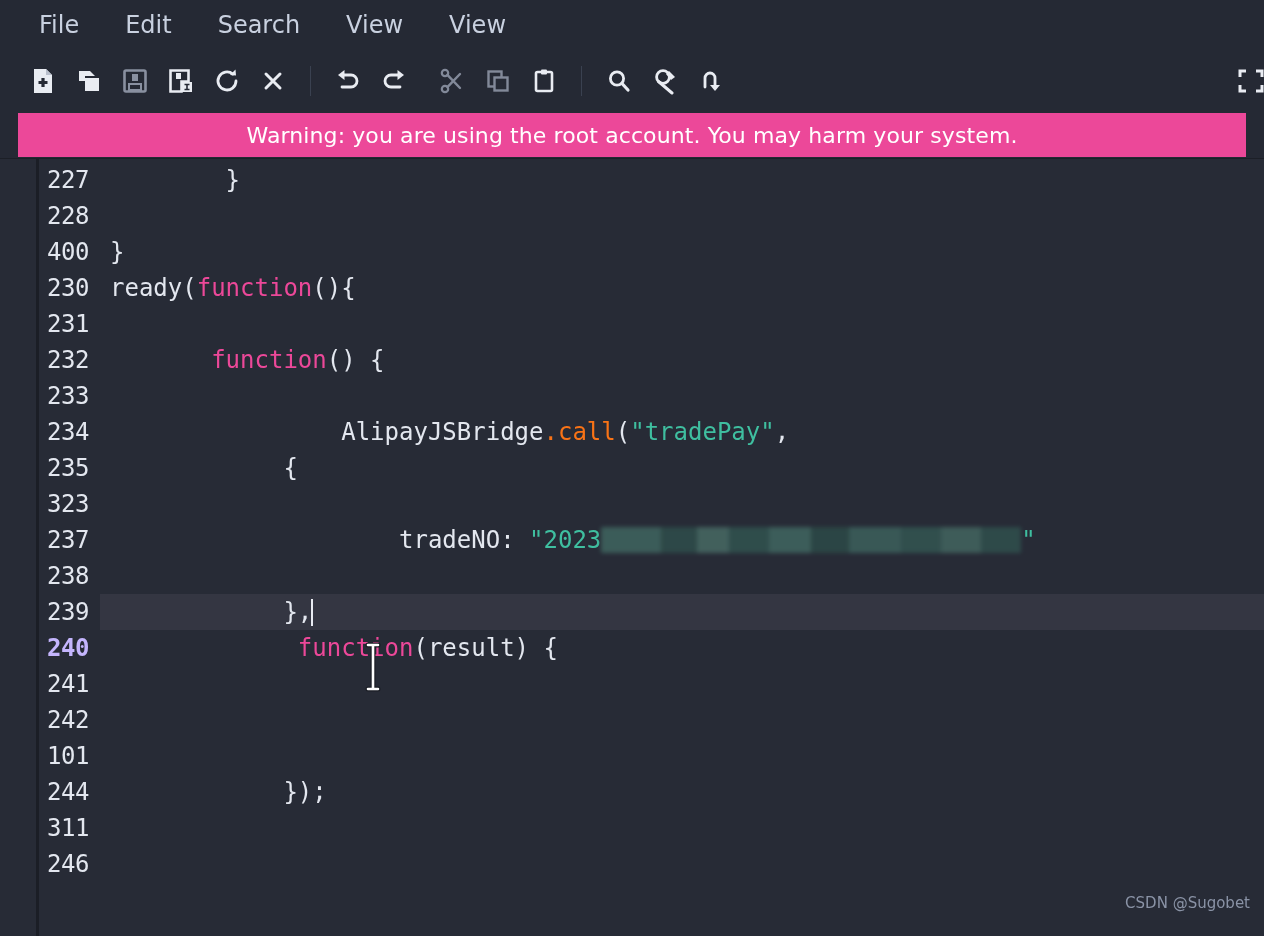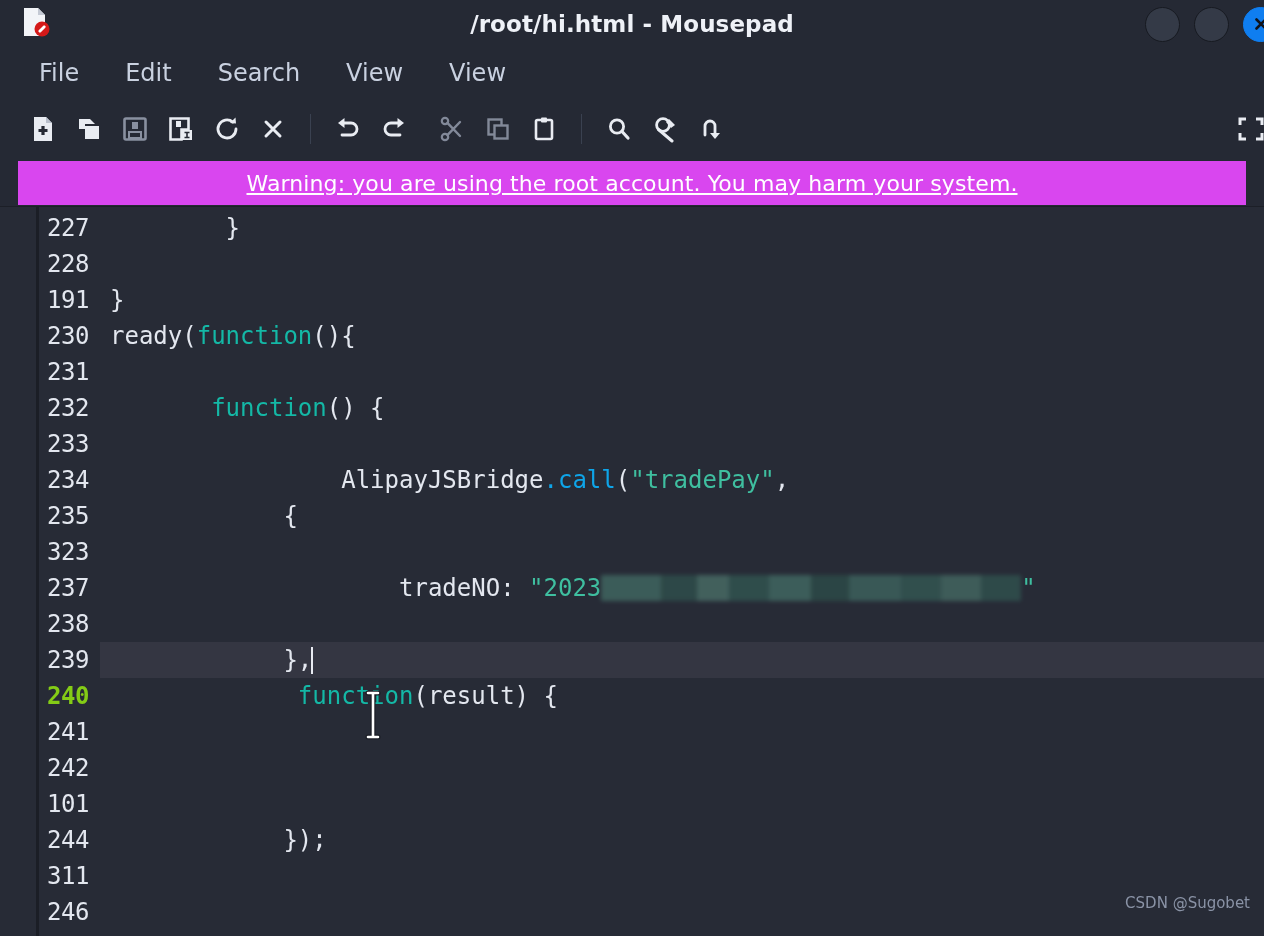--- a/index.html
+++ b/index.html
@@ -143,29 +143,28 @@
     height: 46px;
     background: #252934;
     padding: 0 18px;
     box-sizing: border-box;
     display: flex;
     align-items: center;
   }
   .warning {
     width: 100%;
     height: 44px;
-    background: #d946ef;
+    background: #ec4899;
     color: #ffffff;
     display: flex;
     align-items: center;
     justify-content: center;
     font-size: 22px;
     letter-spacing: 0.1px;
     box-sizing: border-box;
-    text-decoration: underline;
   }
 
   
   .editor {
     flex: 1 1 auto;
     position: relative;
     background: #272b36;
     border-top: 1px solid #1c1f27;
     overflow: hidden;
     display: flex;
@@ -192,44 +191,44 @@
     height: 36px;
     line-height: 36px;
     text-align: left;
     padding-left: 11px;
     box-sizing: border-box;
     font-family: "DejaVu Sans Mono", monospace;
     font-size: 24px;
     color: #e3e7ef;
     letter-spacing: -0.5px;
   }
-  .ln.active { color: #84cc16; font-weight: 700; }
+  .ln.active { color: #c4b5fd; font-weight: 700; }
 
   .codearea {
     flex: 1 1 auto;
     position: relative;
     padding-top: 3px;
     overflow: hidden;
   }
   .cl {
     height: 36px;
     line-height: 36px;
     font-family: "DejaVu Sans Mono", monospace;
     font-size: 24px;
     color: #e3e7ef;
     white-space: pre;
     padding-left: 10px;
     box-sizing: border-box;
     letter-spacing: 0px;
     position: relative;
   }
   .cl.highlight { background: #343642; }
-  .tok-kw    { color: #14b8a6; }
+  .tok-kw    { color: #ec4899; }
   .tok-str   { color: #3fbfa0; }
-  .tok-fn    { color: #0ea5e9; }
+  .tok-fn    { color: #f97316; }
   .tok-plain { color: #e3e7ef; }
 
   .caret {
     display: inline-block;
     width: 2px;
     height: 27px;
     background: #e8ebf2;
     vertical-align: -6px;
     margin-left: -1px;
   }
@@ -275,40 +274,20 @@
     color: #8a93a6;
     font-family: "DejaVu Sans", sans-serif;
     z-index: 30;
   }
 </style>
 </head>
 <body>
 
 <div id="app">
 
-  <div class="titlebar">
-    <div class="title-icon">
-      <svg width="36" height="36" viewBox="0 0 36 36">
-        <path d="M8 4 h14 l7 7 v21 h-21 z" fill="#f2f4f8"></path>
-        <path d="M22 4 l7 7 h-7 z" fill="#c4c9d4"></path>
-        <circle cx="26" cy="25" r="7.5" fill="#d41919"></circle>
-        <rect x="21.6" y="23.6" width="8.8" height="2.9" rx="1.2" fill="#ffffff" transform="rotate(-45 26 25)"></rect>
-      </svg>
-    </div>
-    <div class="title-text">/root/hi.html - Mousepad</div>
-    <div class="win-buttons">
-      <div class="win-btn"></div>
-      <div class="win-btn"></div>
-      <div class="win-btn close">
-        <svg width="20" height="20" viewBox="0 0 20 20">
-          <path d="M5.5 5.5 L14.5 14.5 M14.5 5.5 L5.5 14.5" stroke="#10131a" stroke-width="2.6" stroke-linecap="round"></path>
-        </svg>
-      </div>
-    </div>
-  </div>
 
   <div class="menubar">
     <div class="menu-item">File</div>
     <div class="menu-item">Edit</div>
     <div class="menu-item">Search</div>
     <div class="menu-item">View</div>
     <div class="menu-item">View</div>
   </div>
 
   <div class="toolbar">
@@ -466,21 +445,21 @@
   </div>
 
   <div class="warnwrap">
     <div class="warning">Warning: you are using the root account. You may harm your system.</div>
   </div>
 
   <div class="editor">
     <div class="gutter" id="gutter">
         <div class="ln">227</div>
         <div class="ln">228</div>
-        <div class="ln">191</div>
+        <div class="ln">400</div>
         <div class="ln">230</div>
         <div class="ln">231</div>
         <div class="ln">232</div>
         <div class="ln">233</div>
         <div class="ln">234</div>
         <div class="ln">235</div>
         <div class="ln">323</div>
         <div class="ln">237</div>
         <div class="ln">238</div>
         <div class="ln">239</div>

